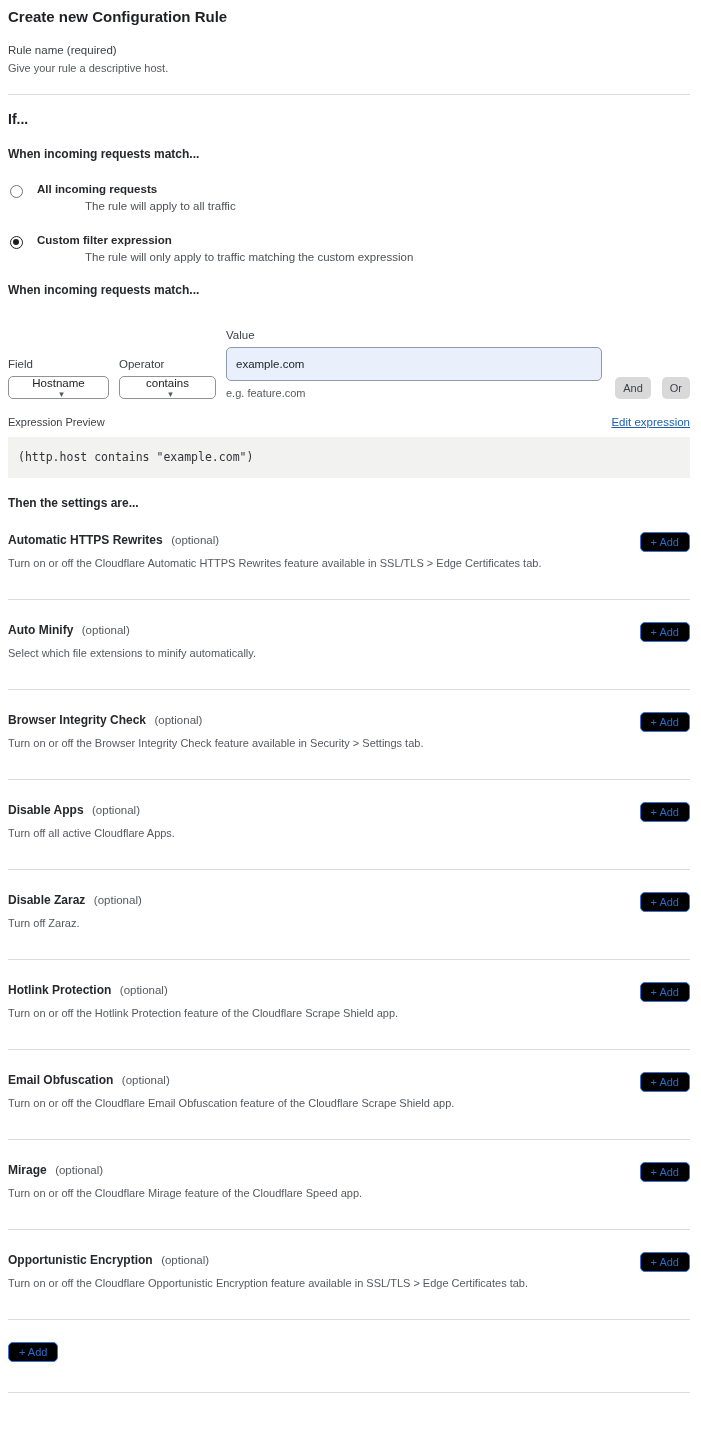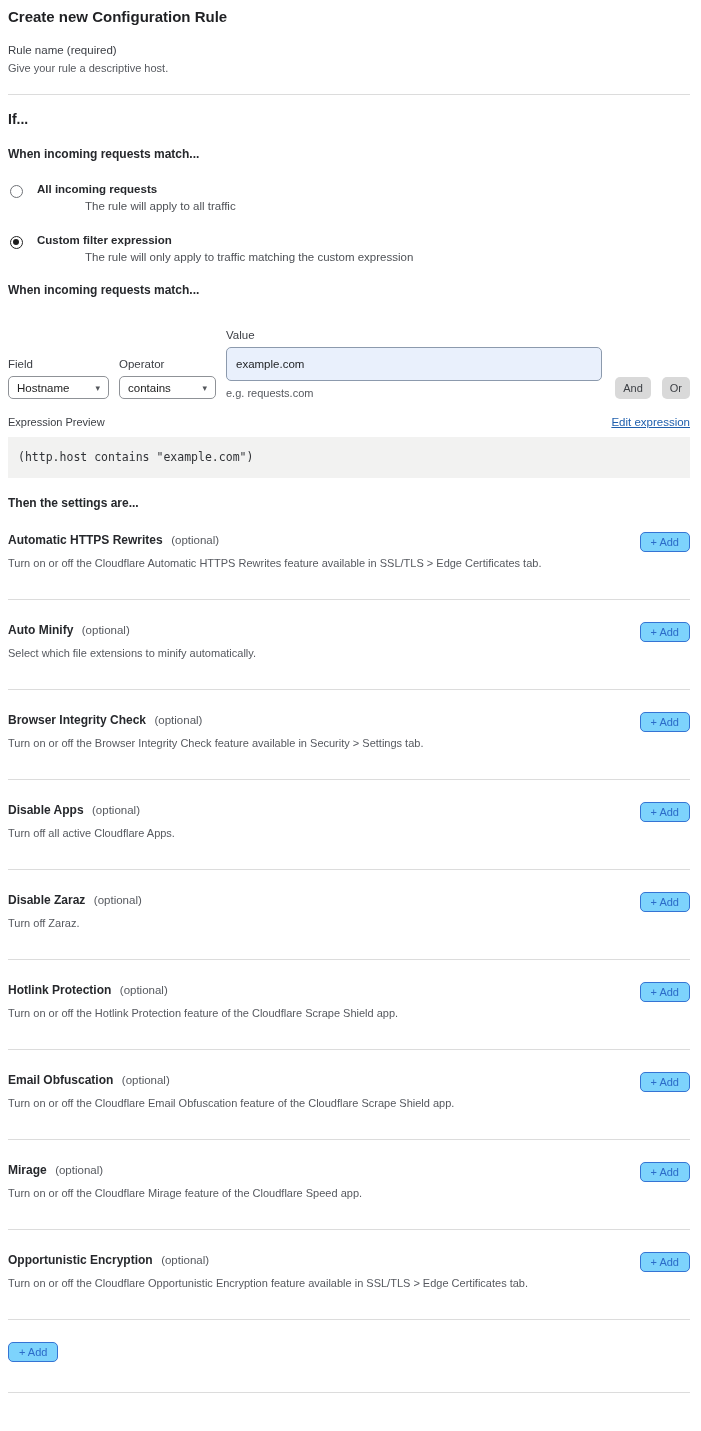--- a/index.html
+++ b/index.html
@@ -91,20 +91,21 @@
     border: 1px solid #8f9297;
     border-radius: 5px;
     background: #fff;
     display: flex;
     align-items: center;
     justify-content: space-between;
     padding: 0 8px;
     font-size: 11.5px;
     color: #222;
     cursor: pointer;
+    flex-direction: column;
   }
   .select-control .caret { font-size: 9px; color: #54575c; margin-left: 6px; }
 
   .value-input {
     width: 100%;
     height: 17px;
     border: 1px solid #8c9aad;
     border-radius: 5px;
     padding: 16px 9px;
     font-size: 11.5px;
@@ -160,21 +161,21 @@
     display: flex;
     justify-content: space-between;
     align-items: flex-start;
     padding: 20px 0 30px 0;
     border-bottom: 1px solid #dcdcdc;
   }
   .setting-title { font-size: 12px; font-weight: bold; color: #26282c; margin-top: 44px; }
   .setting-optional { font-size: 11.5px; color: #56595f; margin-left: 4px; }
   .setting-desc { font-size: 11px; color: #56595f; margin-top: 9px; }
   .add-btn {
-    background: #7dd3fc;
+    background: #000000;
     border: 1px solid #3574d4;
     border-radius: 5px;
     color: #2b6bc9;
     font-size: 11px;
     font-family: "Liberation Sans", sans-serif;
     height: 20px;
     padding: 0 10px;
     margin-top: 2px;
     flex: 0 0 auto;
     cursor: pointer;
@@ -226,21 +227,21 @@
     <div class="fcol fcol-operator">
       <label class="field-label">Operator</label>
       <div class="select-control">
         <span>contains</span>
         <span class="caret">▾</span>
       </div>
     </div>
     <div class="fcol fcol-value">
       <label class="field-label">Value</label>
       <input class="value-input" type="text" value="example.com" style="">
-      <div class="help-text">e.g. requests.com</div>
+      <div class="help-text">e.g. feature.com</div>
     </div>
     <div class="btn-col">
       <button class="gray-btn">And</button>
       <button class="gray-btn">Or</button>
     </div>
   </div>
 
   <div class="expr-header">
     <span class="expr-label">Expression Preview</span>
     <span class="edit-link">Edit expression</span>

